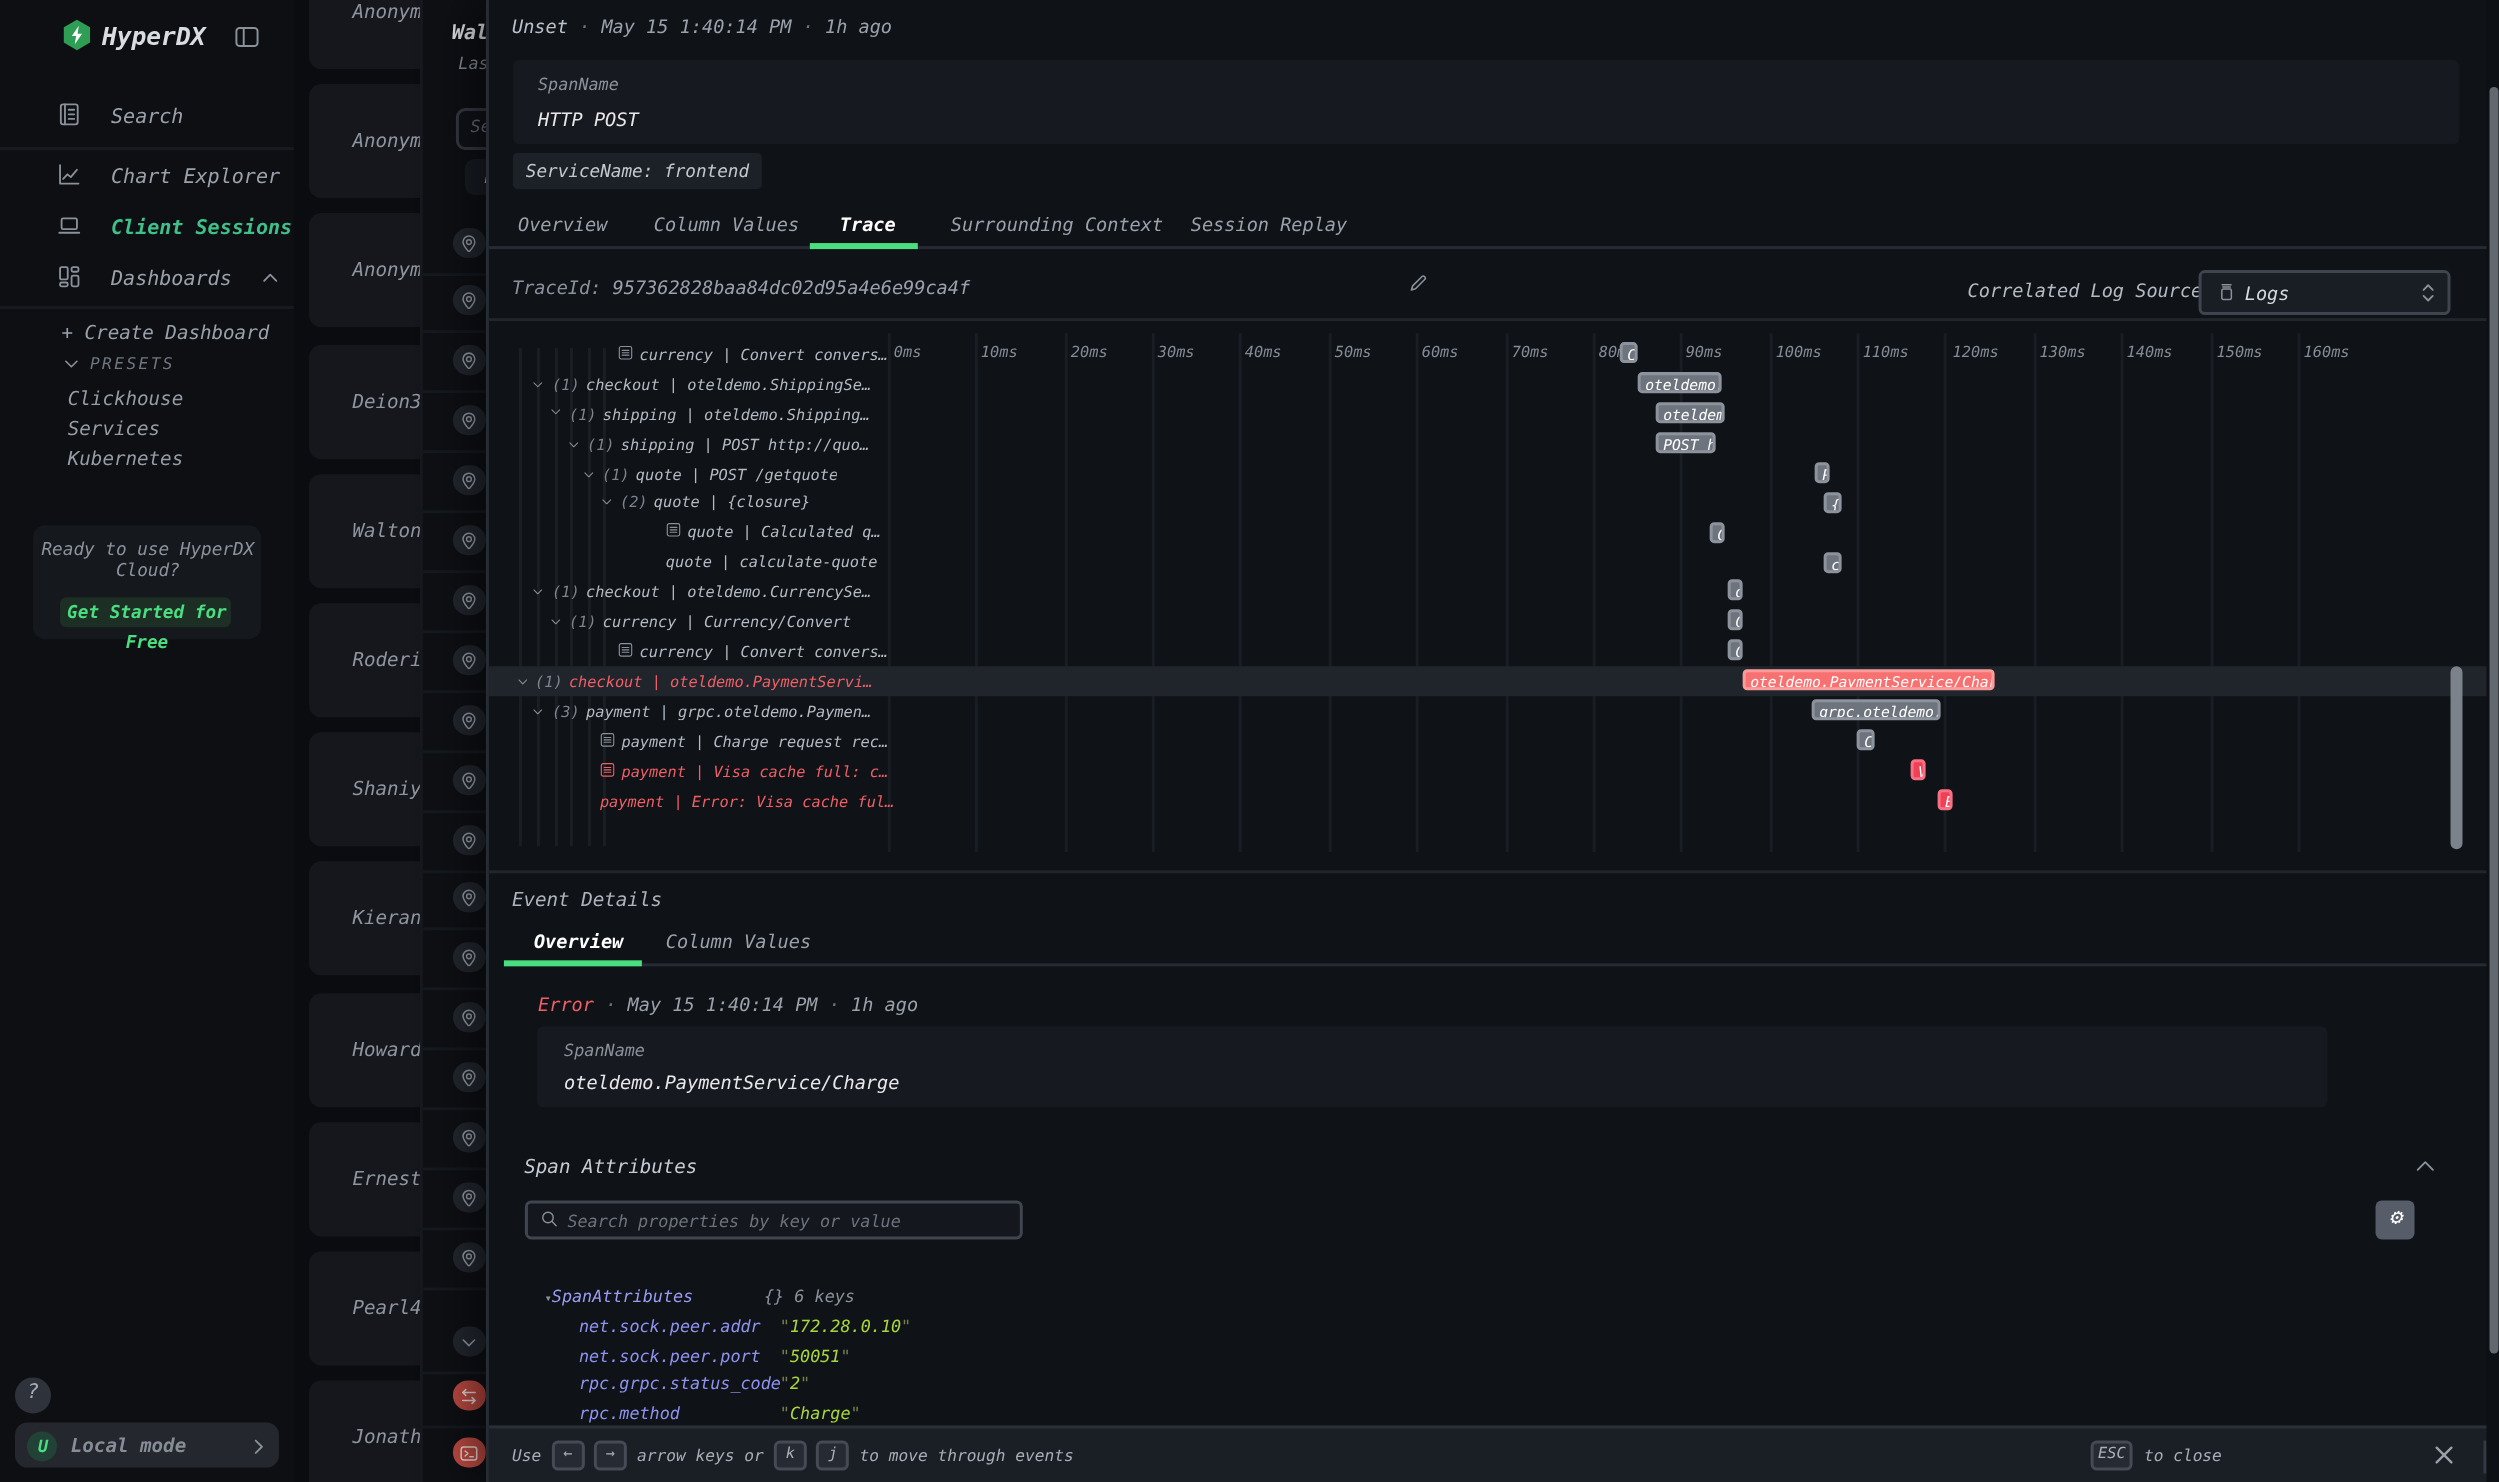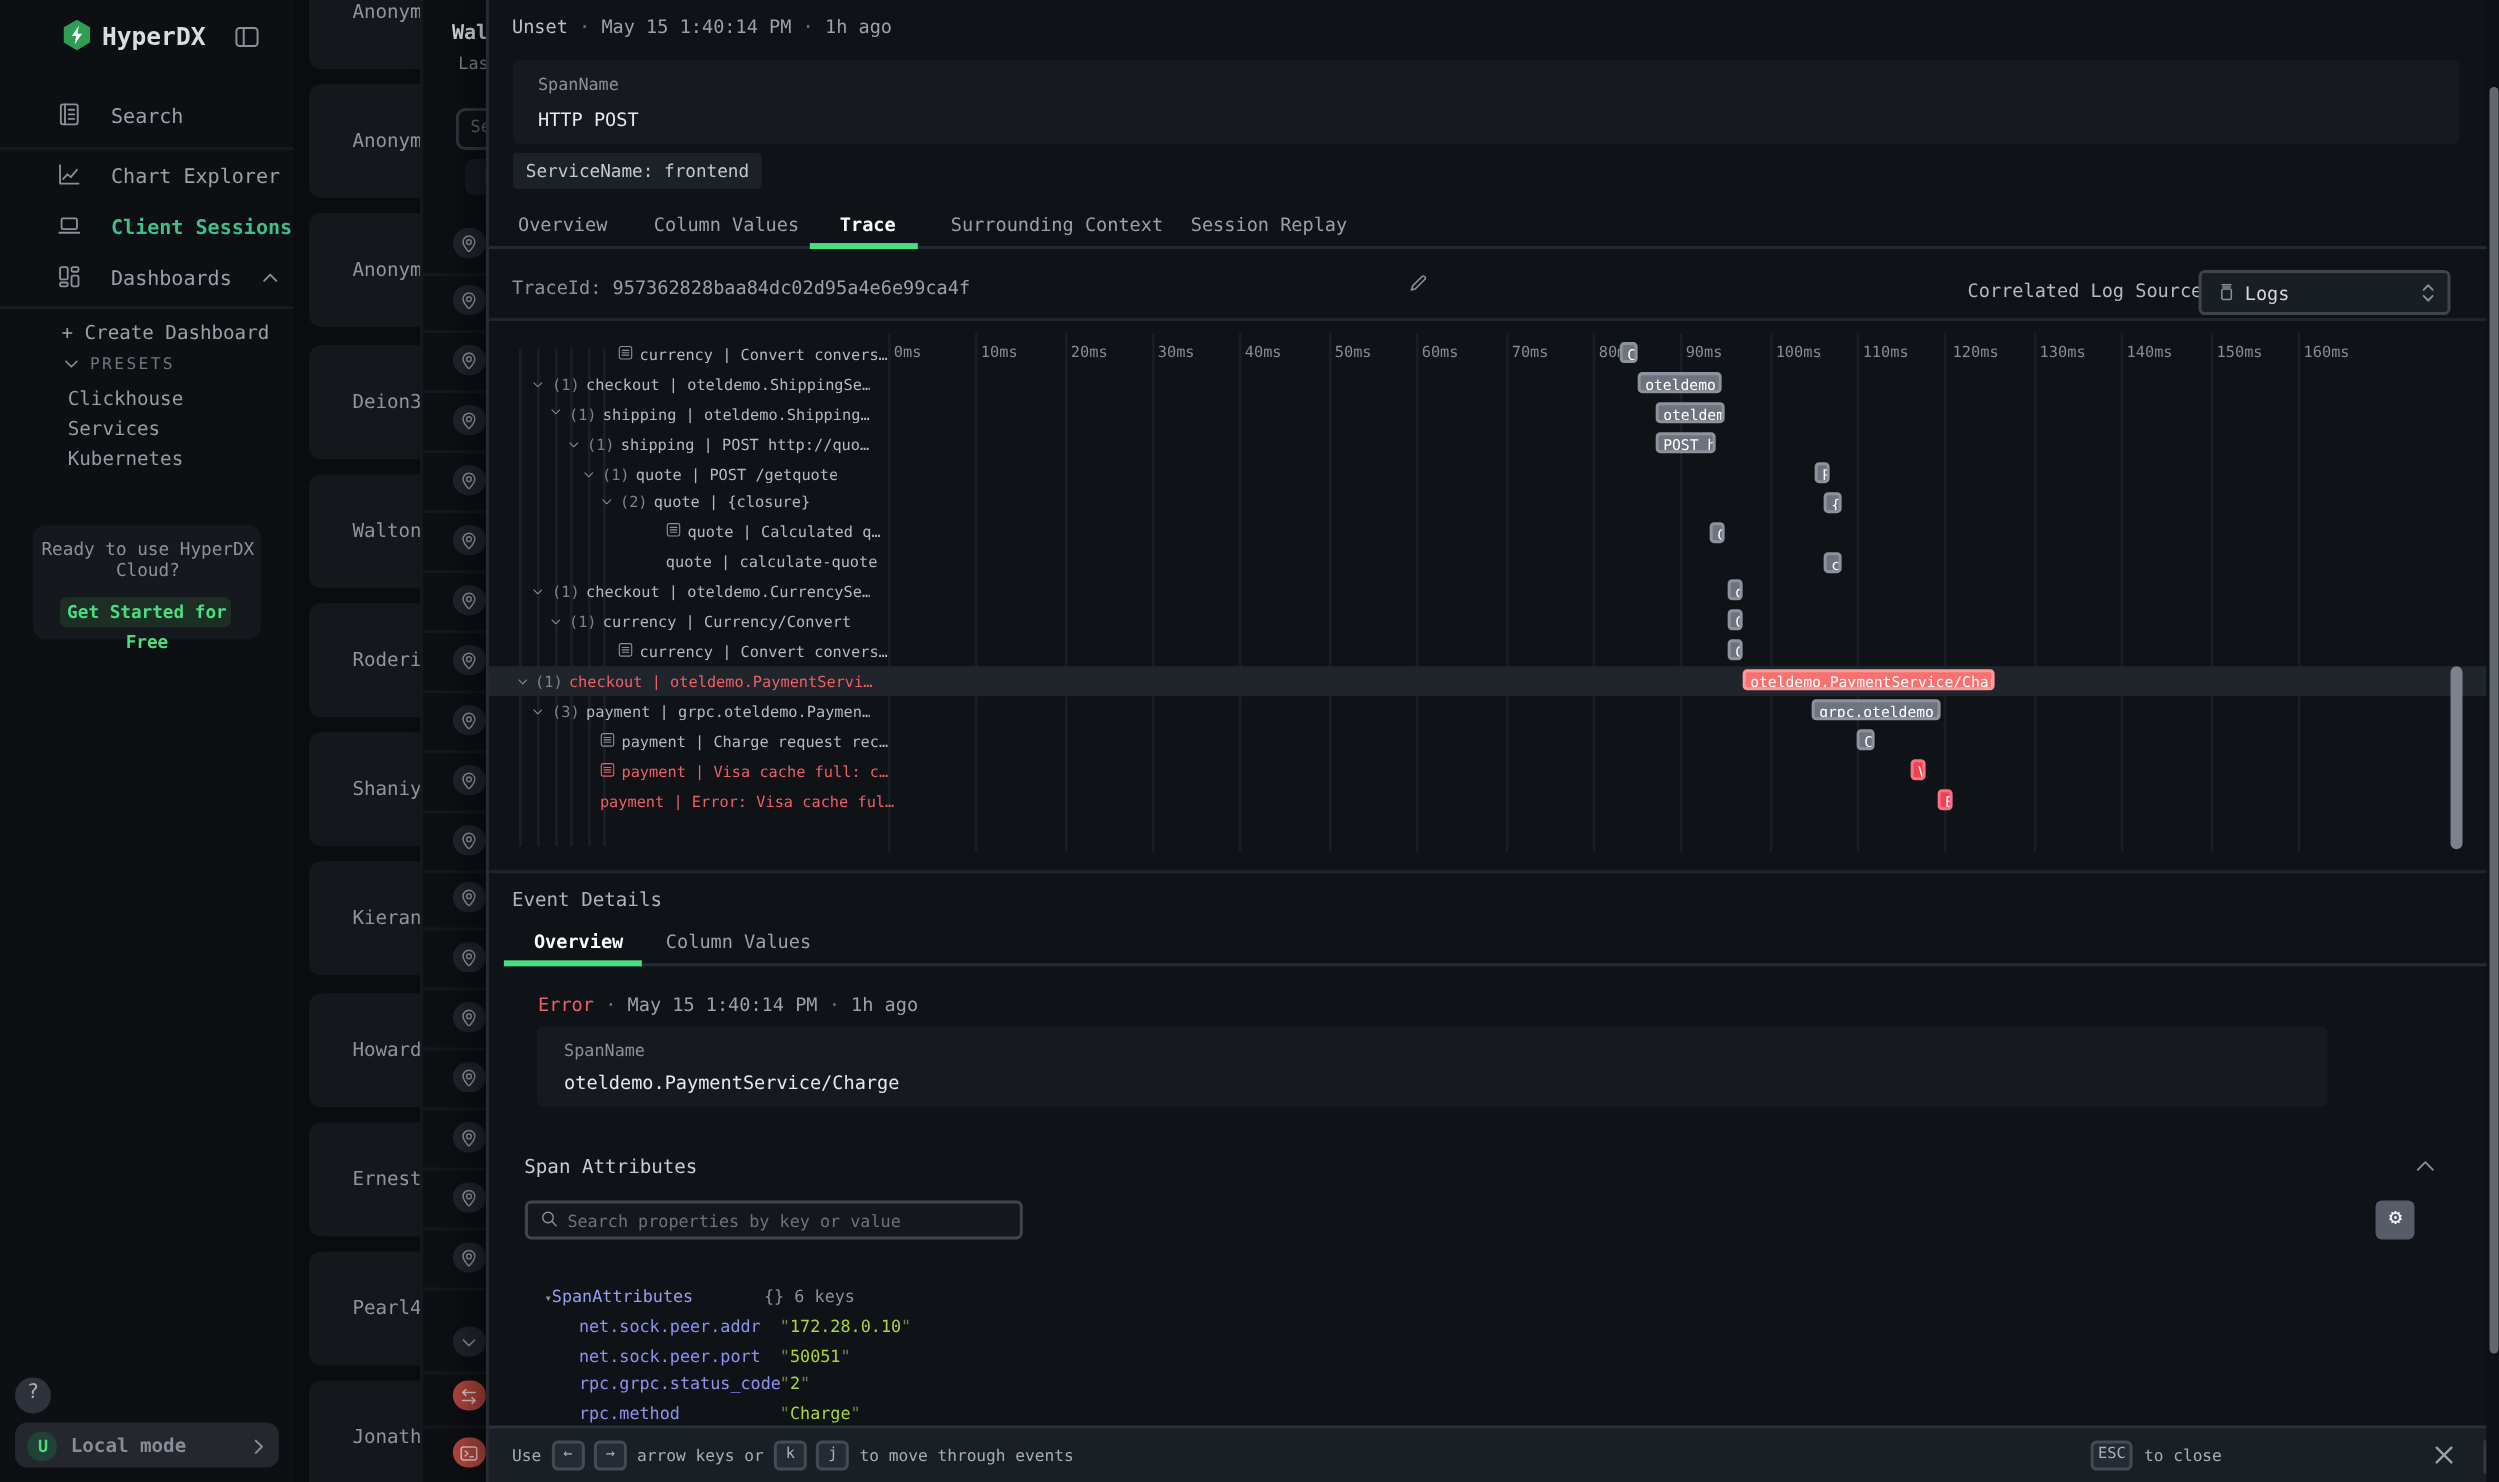--- a/index.html
+++ b/index.html
@@ -1,16 +1,16 @@
 <!DOCTYPE html>
 <html style="font-size:8.2px"><head>
 <meta charset="utf-8">
 <style>
   html,body{margin:0;padding:0;background:#000;}
-  #stage{position:relative;width:2500px;height:1482px;overflow:hidden;background:#0a0c0f;}
+  #stage{position:relative;width:2500px;height:1482px;overflow:hidden;background:#0a0c0f;font-style:italic;}
   #scale{position:absolute;left:0;top:0;width:833px;height:494px;
          transform:scale(2.9994,3.0010);transform-origin:0 0;
          font-family:"DejaVu Sans Mono", monospace;color:#9aa1ab;}
   .abs{position:absolute;}
   svg{display:block;}
   .ic{stroke:#8a919b;fill:none;stroke-width:1.2;stroke-linecap:round;stroke-linejoin:round;}
 
   
   .sidebar{position:absolute;left:0;top:0;width:98px;height:494px;background:#0d0f13;border-right:0.5px solid #15181d;}
   .logo-text{font-weight:bold;font-size:8.2px;color:#d9dce0;}

